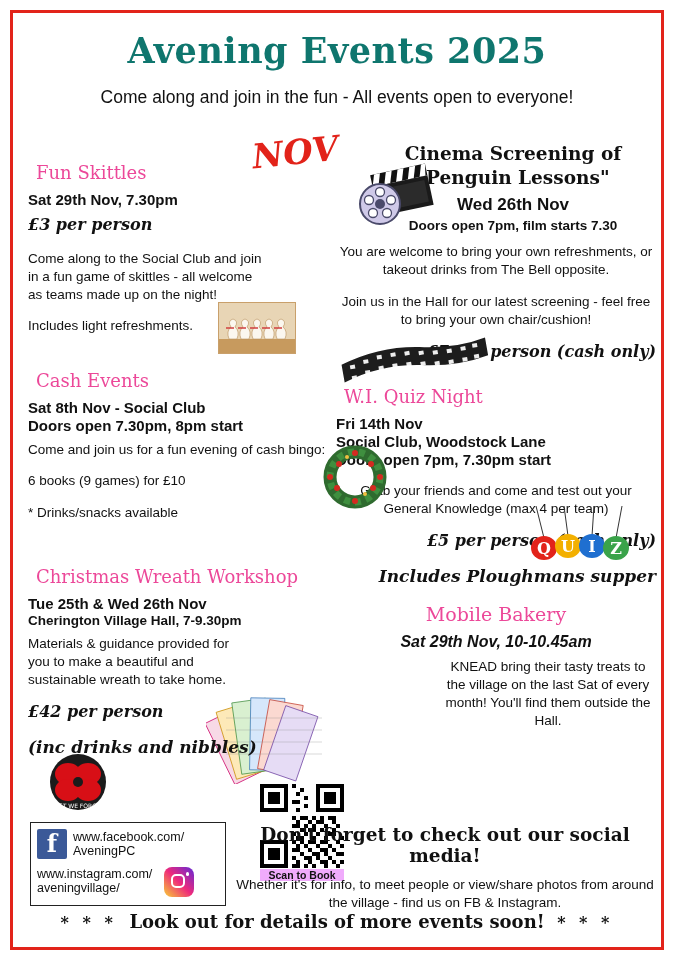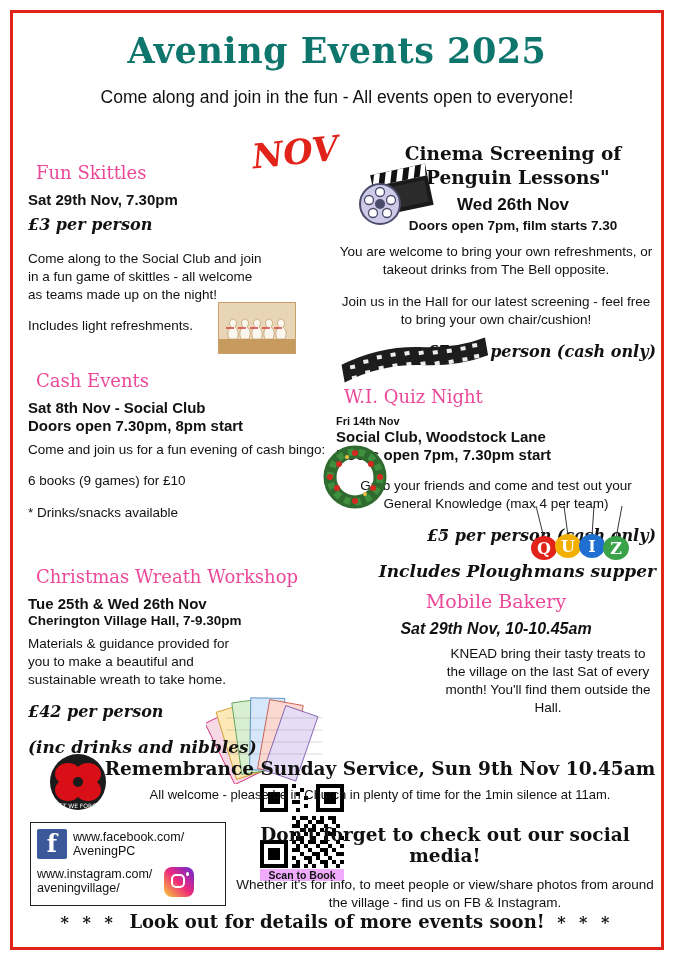--- a/index.html
+++ b/index.html
@@ -462,21 +462,21 @@
             </g>
             <g fill="#fff" font-family="DejaVu Serif, serif" font-size="16" font-weight="bold" text-anchor="middle">
               <text x="14" y="50">Q</text>
                 <text x="38" y="48">U</text>
               <text x="62" y="48">I</text>
                 <text x="86" y="50">Z</text>
             </g>
           </svg>
         </div>
         <h3>W.I. Quiz Night</h3>
-        <p class="line" style="font-size:11px;margin-top:4px;">Fri 14th Nov</p>
+        <p class="line" style="font-size:15px;margin-top:4px;">Fri 14th Nov</p>
         <p class="line">Social Club, Woodstock Lane</p>
         <p class="line">Doors open 7pm, 7.30pm start</p>
         <p class="body center" style="margin-top:14px;">Grab your friends and come and test out your General Knowledge (max 4 per team)</p>
         <p class="price right-al">£5 per person (cash only)</p>
         <p class="price sm right-al">Includes Ploughmans supper</p>
       </div>
 
       <div class="ev">
         <h3 class="center" style="font-size:19px;">Mobile Bakery</h3>
         <p class="line" style="text-align:center;font-size:16px;margin-top:3px;font-style:italic;">Sat 29th Nov, 10-10.45am</p>
@@ -493,24 +493,20 @@
           <ellipse cx="26" cy="22" rx="13" ry="11"></ellipse>
           <ellipse cx="46" cy="22" rx="13" ry="11"></ellipse>
           <ellipse cx="26" cy="38" rx="13" ry="11"></ellipse>
           <ellipse cx="46" cy="38" rx="13" ry="11"></ellipse>
         </g>
         <circle cx="36" cy="30" r="5" fill="#1b1b1b"></circle>
         <text x="36" y="56" fill="#fff" font-family="DejaVu Sans, sans-serif" font-size="6" text-anchor="middle">LEST WE FORGET</text>
       </svg>
     </div>
 
-    <div class="remembrance">
-      <h3>Remembrance Sunday Service, Sun 9th Nov 10.45am</h3>
-      <p>All welcome - please be in Church in plenty of time for the 1min silence at 11am.</p>
-    </div>
 
     <div class="social-box">
       <div class="fb-row">
         <div class="fb-ico">f</div>
         <div class="fb-txt">
           <span>www.facebook.com/</span><br>
           <span>AveningPC</span>
         </div>
       </div>
       <div class="ig-row">

